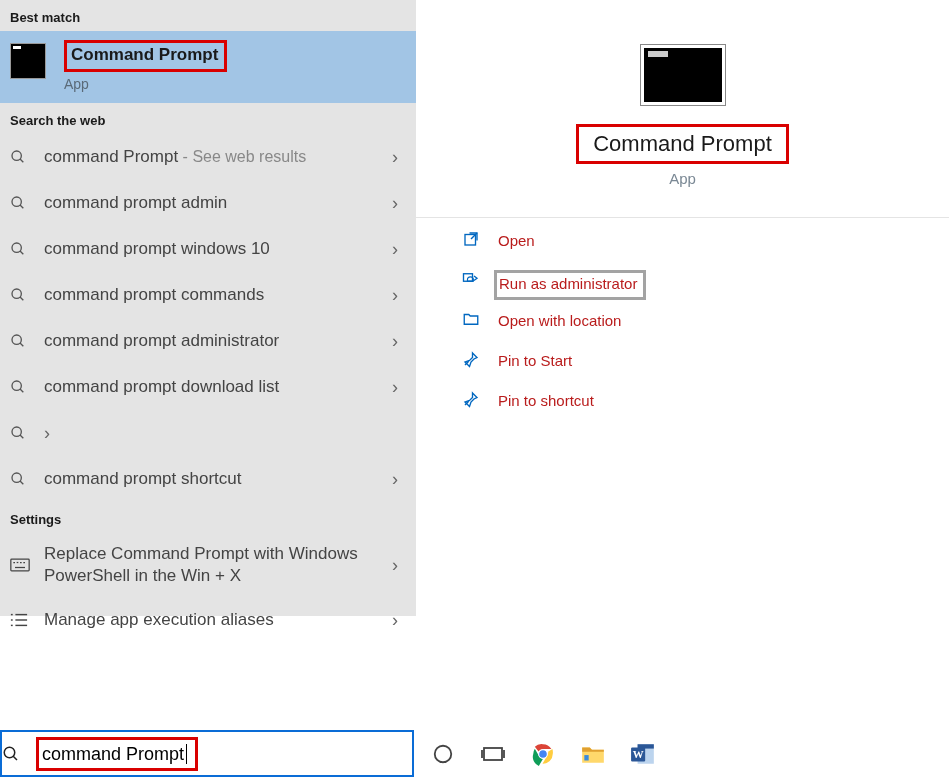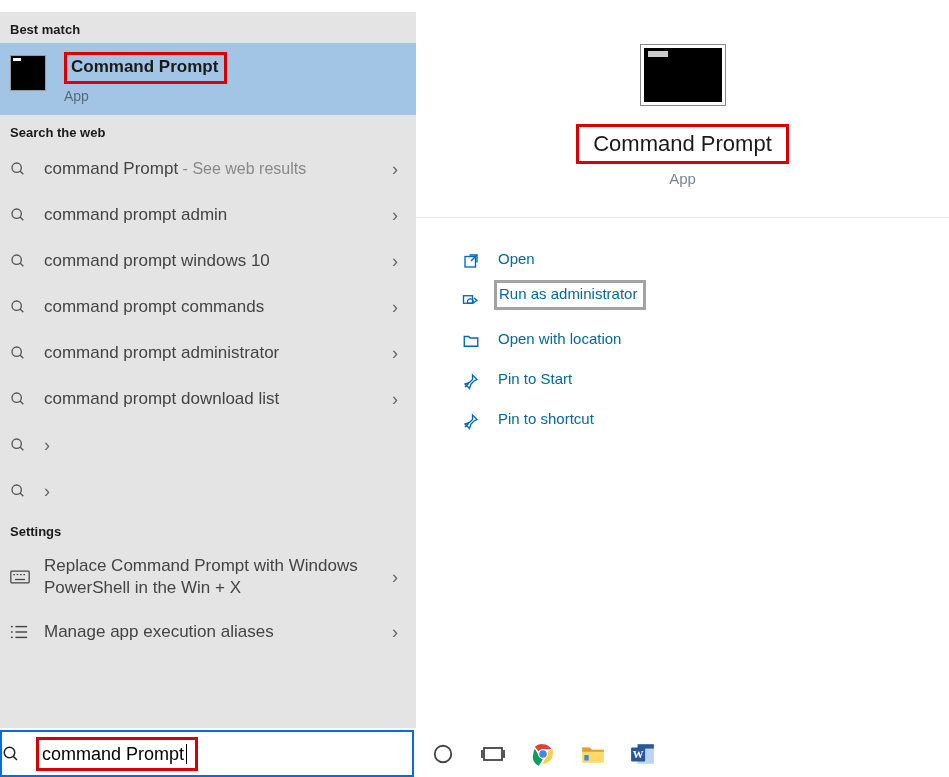--- a/index.html
+++ b/index.html
@@ -6,23 +6,23 @@
   body {
     font-family: "Segoe UI", Tahoma, sans-serif;
     width: 949px;
     height: 777px;
     background: #fff;
     overflow: hidden;
     position: relative;
   }
   .left-pane {
     position: absolute;
-    left: 0; top: 12px;
+    left: 0; top: 0;
     width: 416px;
-    height: 728px;
+    height: 616px;
     background: #e4e4e4;
   }
   .section-header {
     font-size: 13px;
     font-weight: 600;
     color: #1a1a1a;
     padding: 10px 10px 6px 10px;
   }
   .best-match-item {
     background: #a2c5e5;
@@ -94,23 +94,23 @@
   }
   .detail-title {
     display:inline-block; font-size:22px; color:#1a1a1a;
     padding: 4px 14px;
   }
   .detail-sub { font-size: 15px; color:#7a8894; margin-top:6px; }
   .divider { border:none; border-top:1px solid #e4e4e4; margin: 30px 0 8px 0;}
 
   .actions { padding-left: 46px; padding-top: 4px;}
   .action-row {
-    display:flex; align-items:flex-end;
+    display:flex; align-items:flex-start;
     height: 40px;
-    font-size: 15px; color:#0369a1;
+    font-size: 15px; color:#b91c1c;
   }
   .action-row .a-icon { width:22px; margin-right:14px; color:#0067c0; text-align:center; }
   .action-row .a-label { line-height: 22px; }
   .red-outline { border: 3px solid #a3a3a3; padding: 0px 6px 2px 2px; margin-left:-4px; }
 
   .bottom-bar {
     position:absolute; left:0; bottom:0;
     width: 949px; height: 49px;
     background:#fff;
     display:flex; align-items:center;
@@ -224,20 +224,21 @@
         </span>
         <span class="chev">›</span>
       </div>
       <div class="result-row">
         <span class="r-icon">
           <svg class="search-icon-svg" viewBox="0 0 24 24" fill="none" stroke="#555" stroke-width="2">
             <circle cx="10" cy="10" r="7"></circle>
             <line x1="20" y1="20" x2="15" y2="15"></line>
           </svg>
         </span>
+        <span class="r-text">command prompt <span class="bold">shortcut</span></span>
         <span class="chev">›</span>
       </div>
     </div>
 
   <div class="section-header">Settings</div>
 
   <div id="settings-list">
       <div class="result-row">
         <span class="r-icon">
           <svg width="20" height="14" viewBox="0 0 24 16" fill="none" stroke="#444" stroke-width="1.5">

